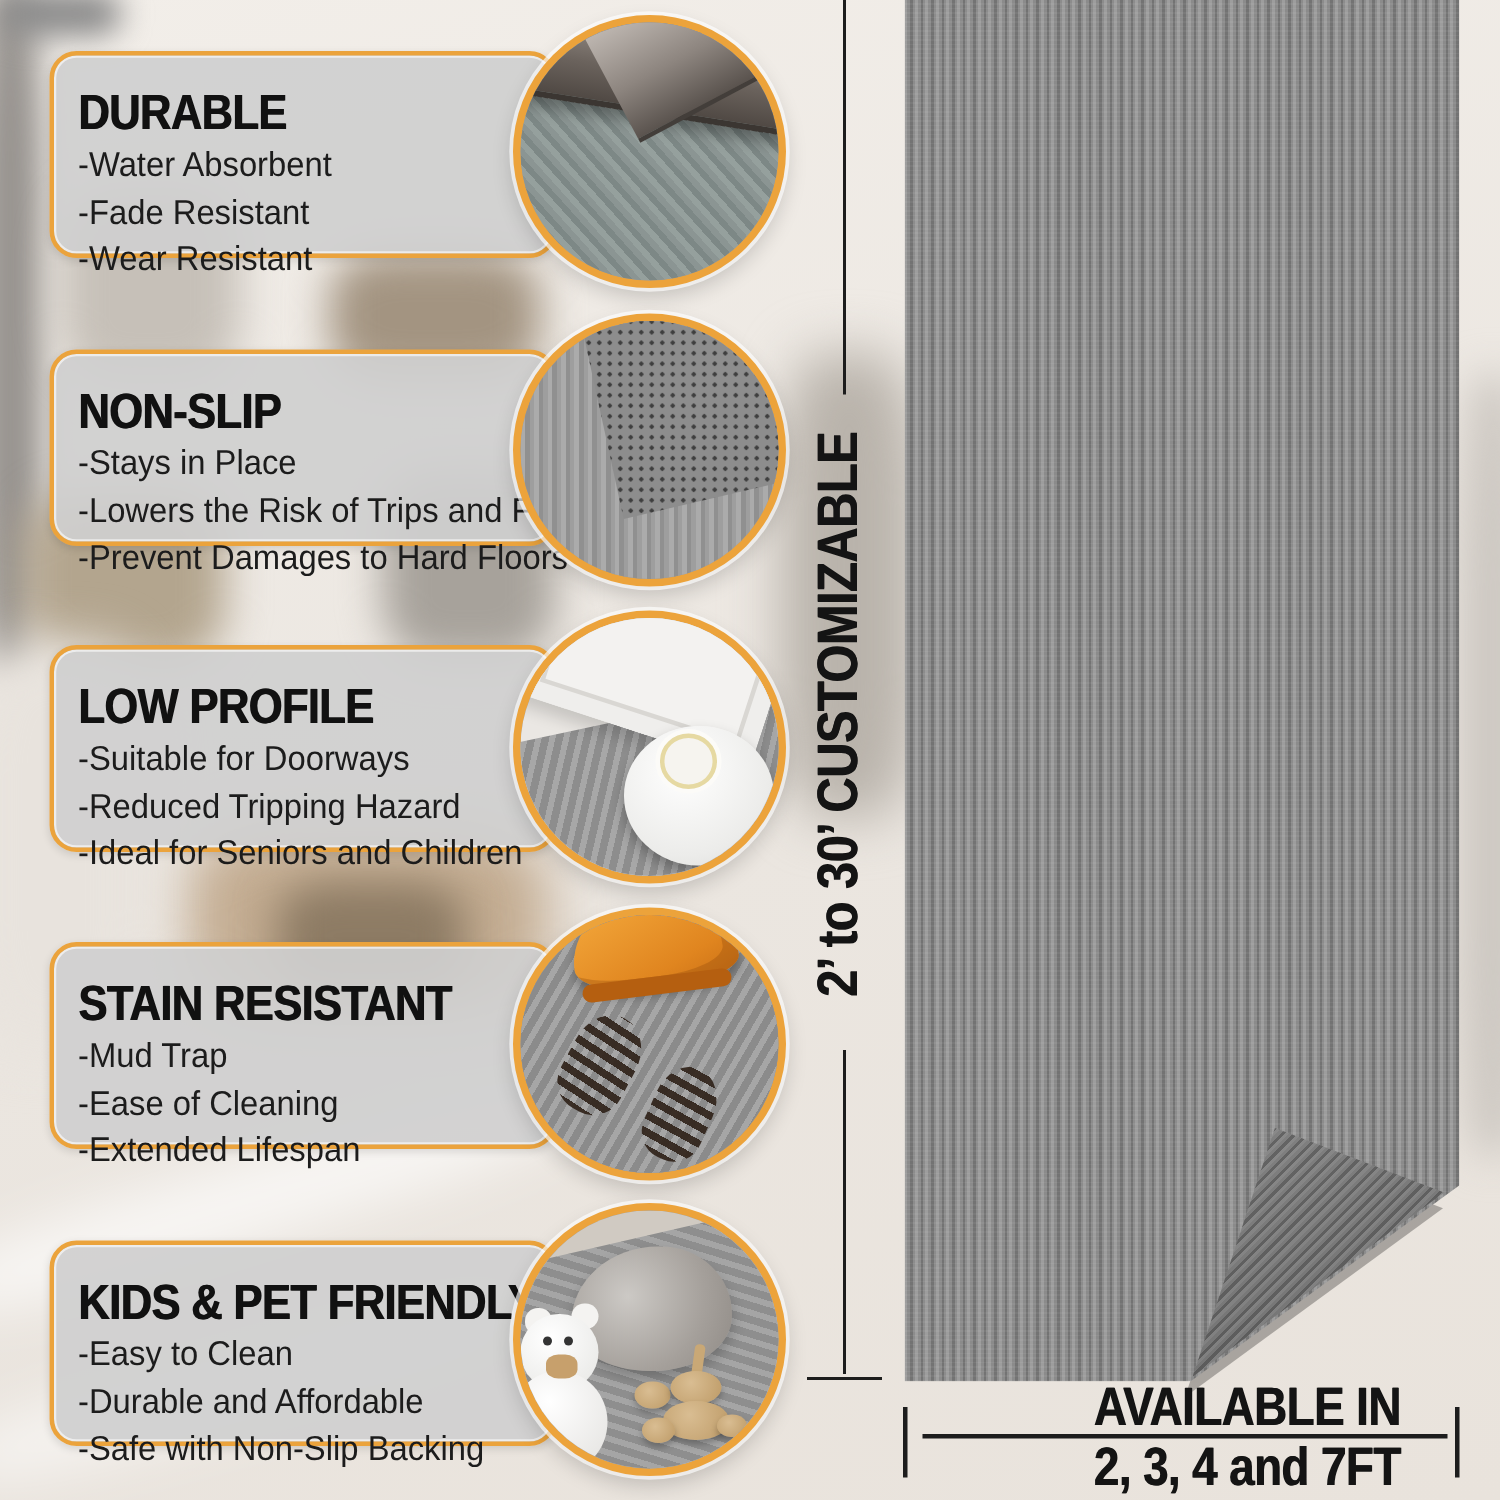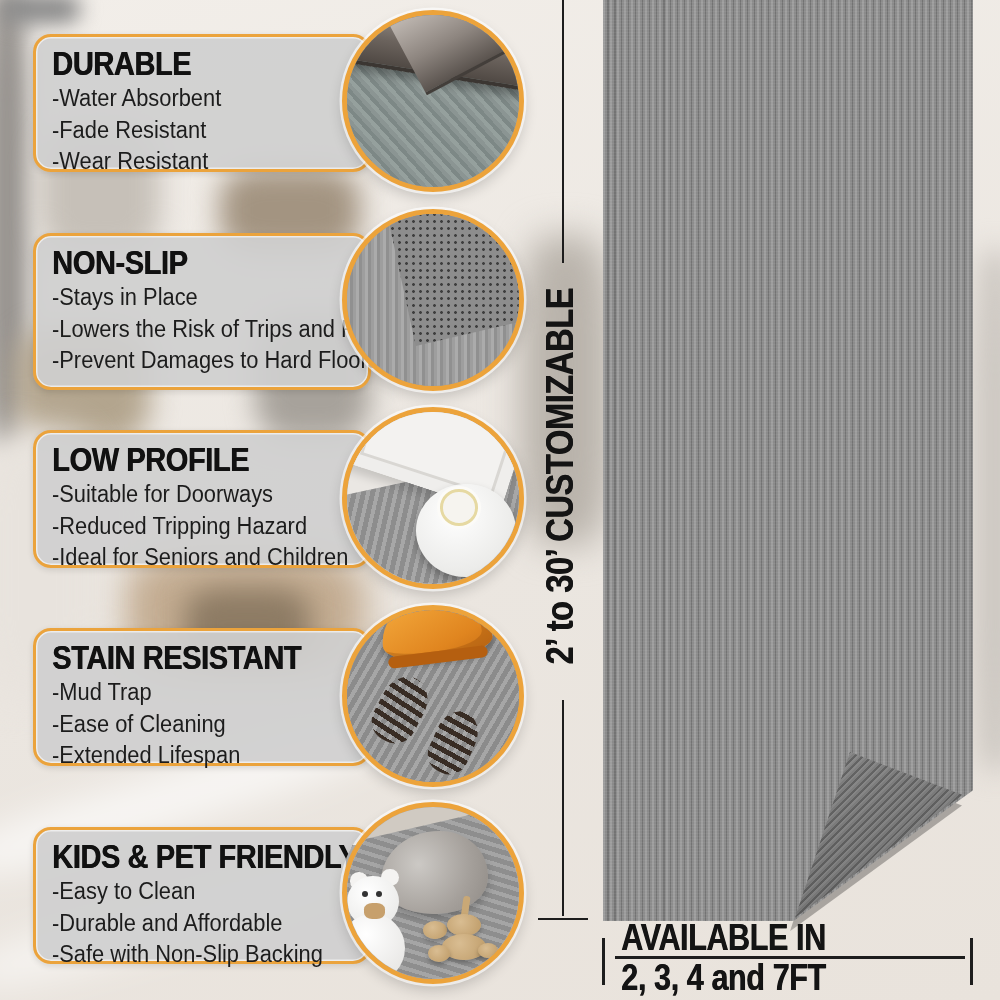--- a/index.html
+++ b/index.html
@@ -57,36 +57,36 @@
 
   .vertical-label-wrap {
     position:absolute; left:500px; top:260px; width:120px; height:432px;
     display:flex; align-items:center; justify-content:center;
   }
   .vertical-label {
     white-space:nowrap; transform: rotate(-90deg) scaleX(0.86);
     font-size:38px; font-weight:700; color:#141414; letter-spacing:-0.5px;
     text-shadow: 0.6px 0 0 #141414;
   }
-  .avail { position:absolute; left:603px; width:370px; text-align:left; color:#141414; font-weight:700; }
+  .avail { position:absolute; left:582px; width:370px; text-align:right; color:#141414; font-weight:700; }
   .avail .inner { display:inline-block; transform: scaleX(0.85); white-space:nowrap;
     font-size:36px; letter-spacing:-0.5px; text-shadow: 0.6px 0 0 #141414; }
   .avail1 { top:917px; }
   .avail2 { top:957px;border-radius:18px; }
 
   
   .feature-box {
     position:absolute; left:33px; width:338px;
     background: rgba(207,207,207,0.92);
     border: 3px solid #EBA33C; border-radius: 18px;
     box-shadow: inset 0 0 0 1.5px rgba(255,255,255,.6), 0 2px 6px rgba(0,0,0,.12);
-    padding: 9px 12px 10px 16px;
+    padding: 20px 12px 10px 16px;
   }
   .fb1 { top:34px;  height:138px; }
-  .fb2 { top:233px; height:157px; }
+  .fb2 { top:233px; height:131px; }
   .fb3 { top:430px; height:138px; }
   .fb4 { top:628px; height:138px; }
   .fb5 { top:827px; height:137px; }
   .feature-title {
     font-size:33px; font-weight:700; color:#111; line-height:1.12;
     letter-spacing:-0.5px; transform: scaleX(0.88); transform-origin:left center;
     text-shadow: 0.7px 0 0 #111; white-space:nowrap;
   }
   .feature-item {
     font-size:23px; color:#1c1c1c; line-height:1.38;

